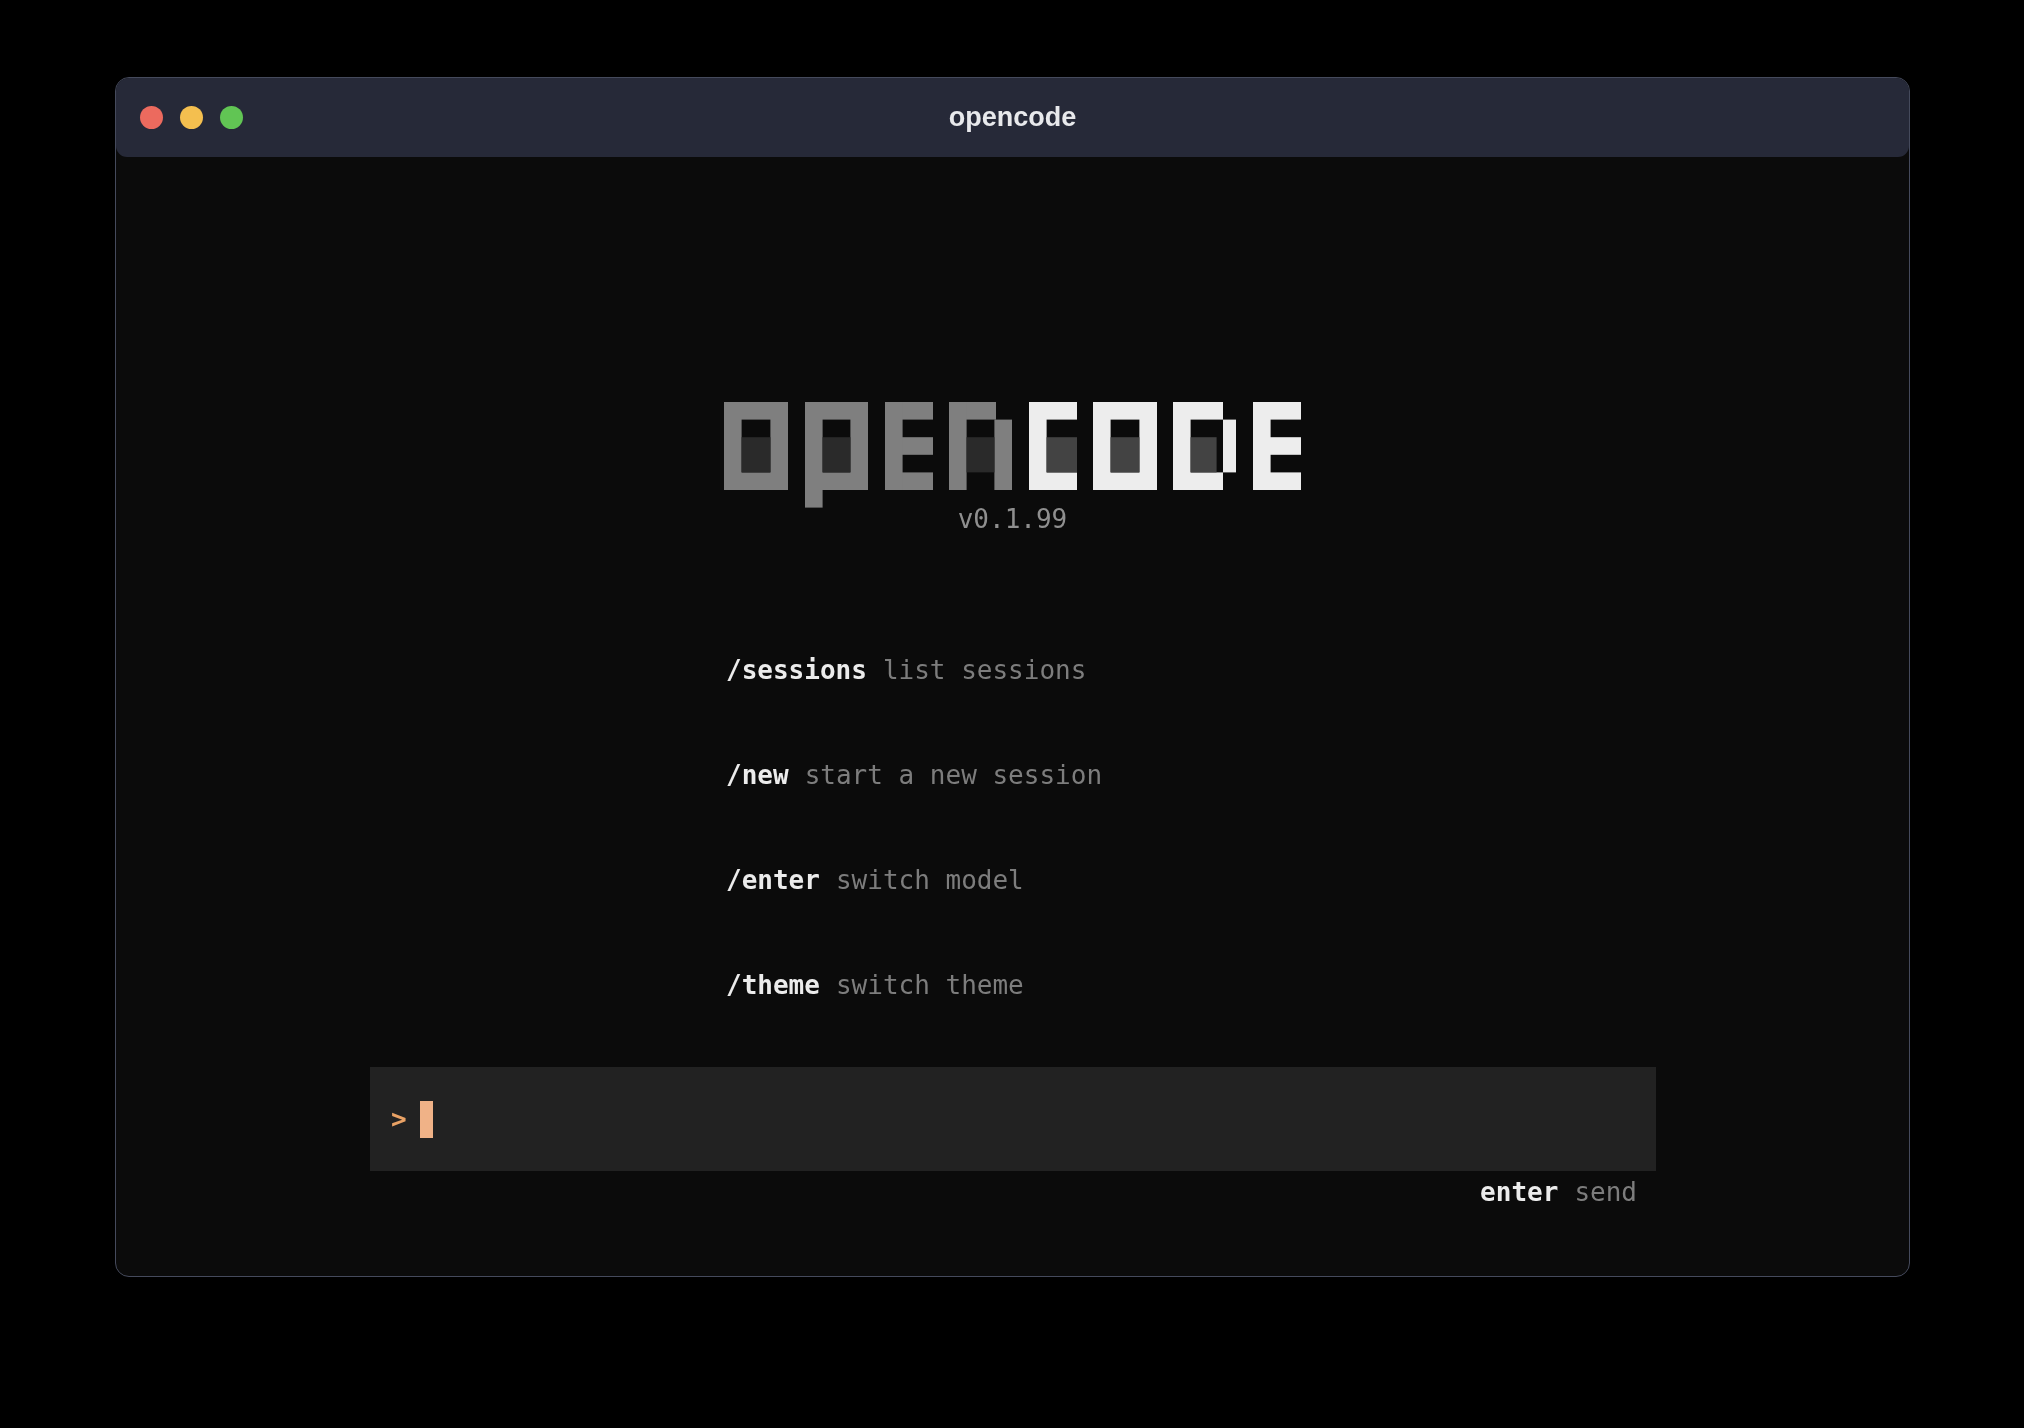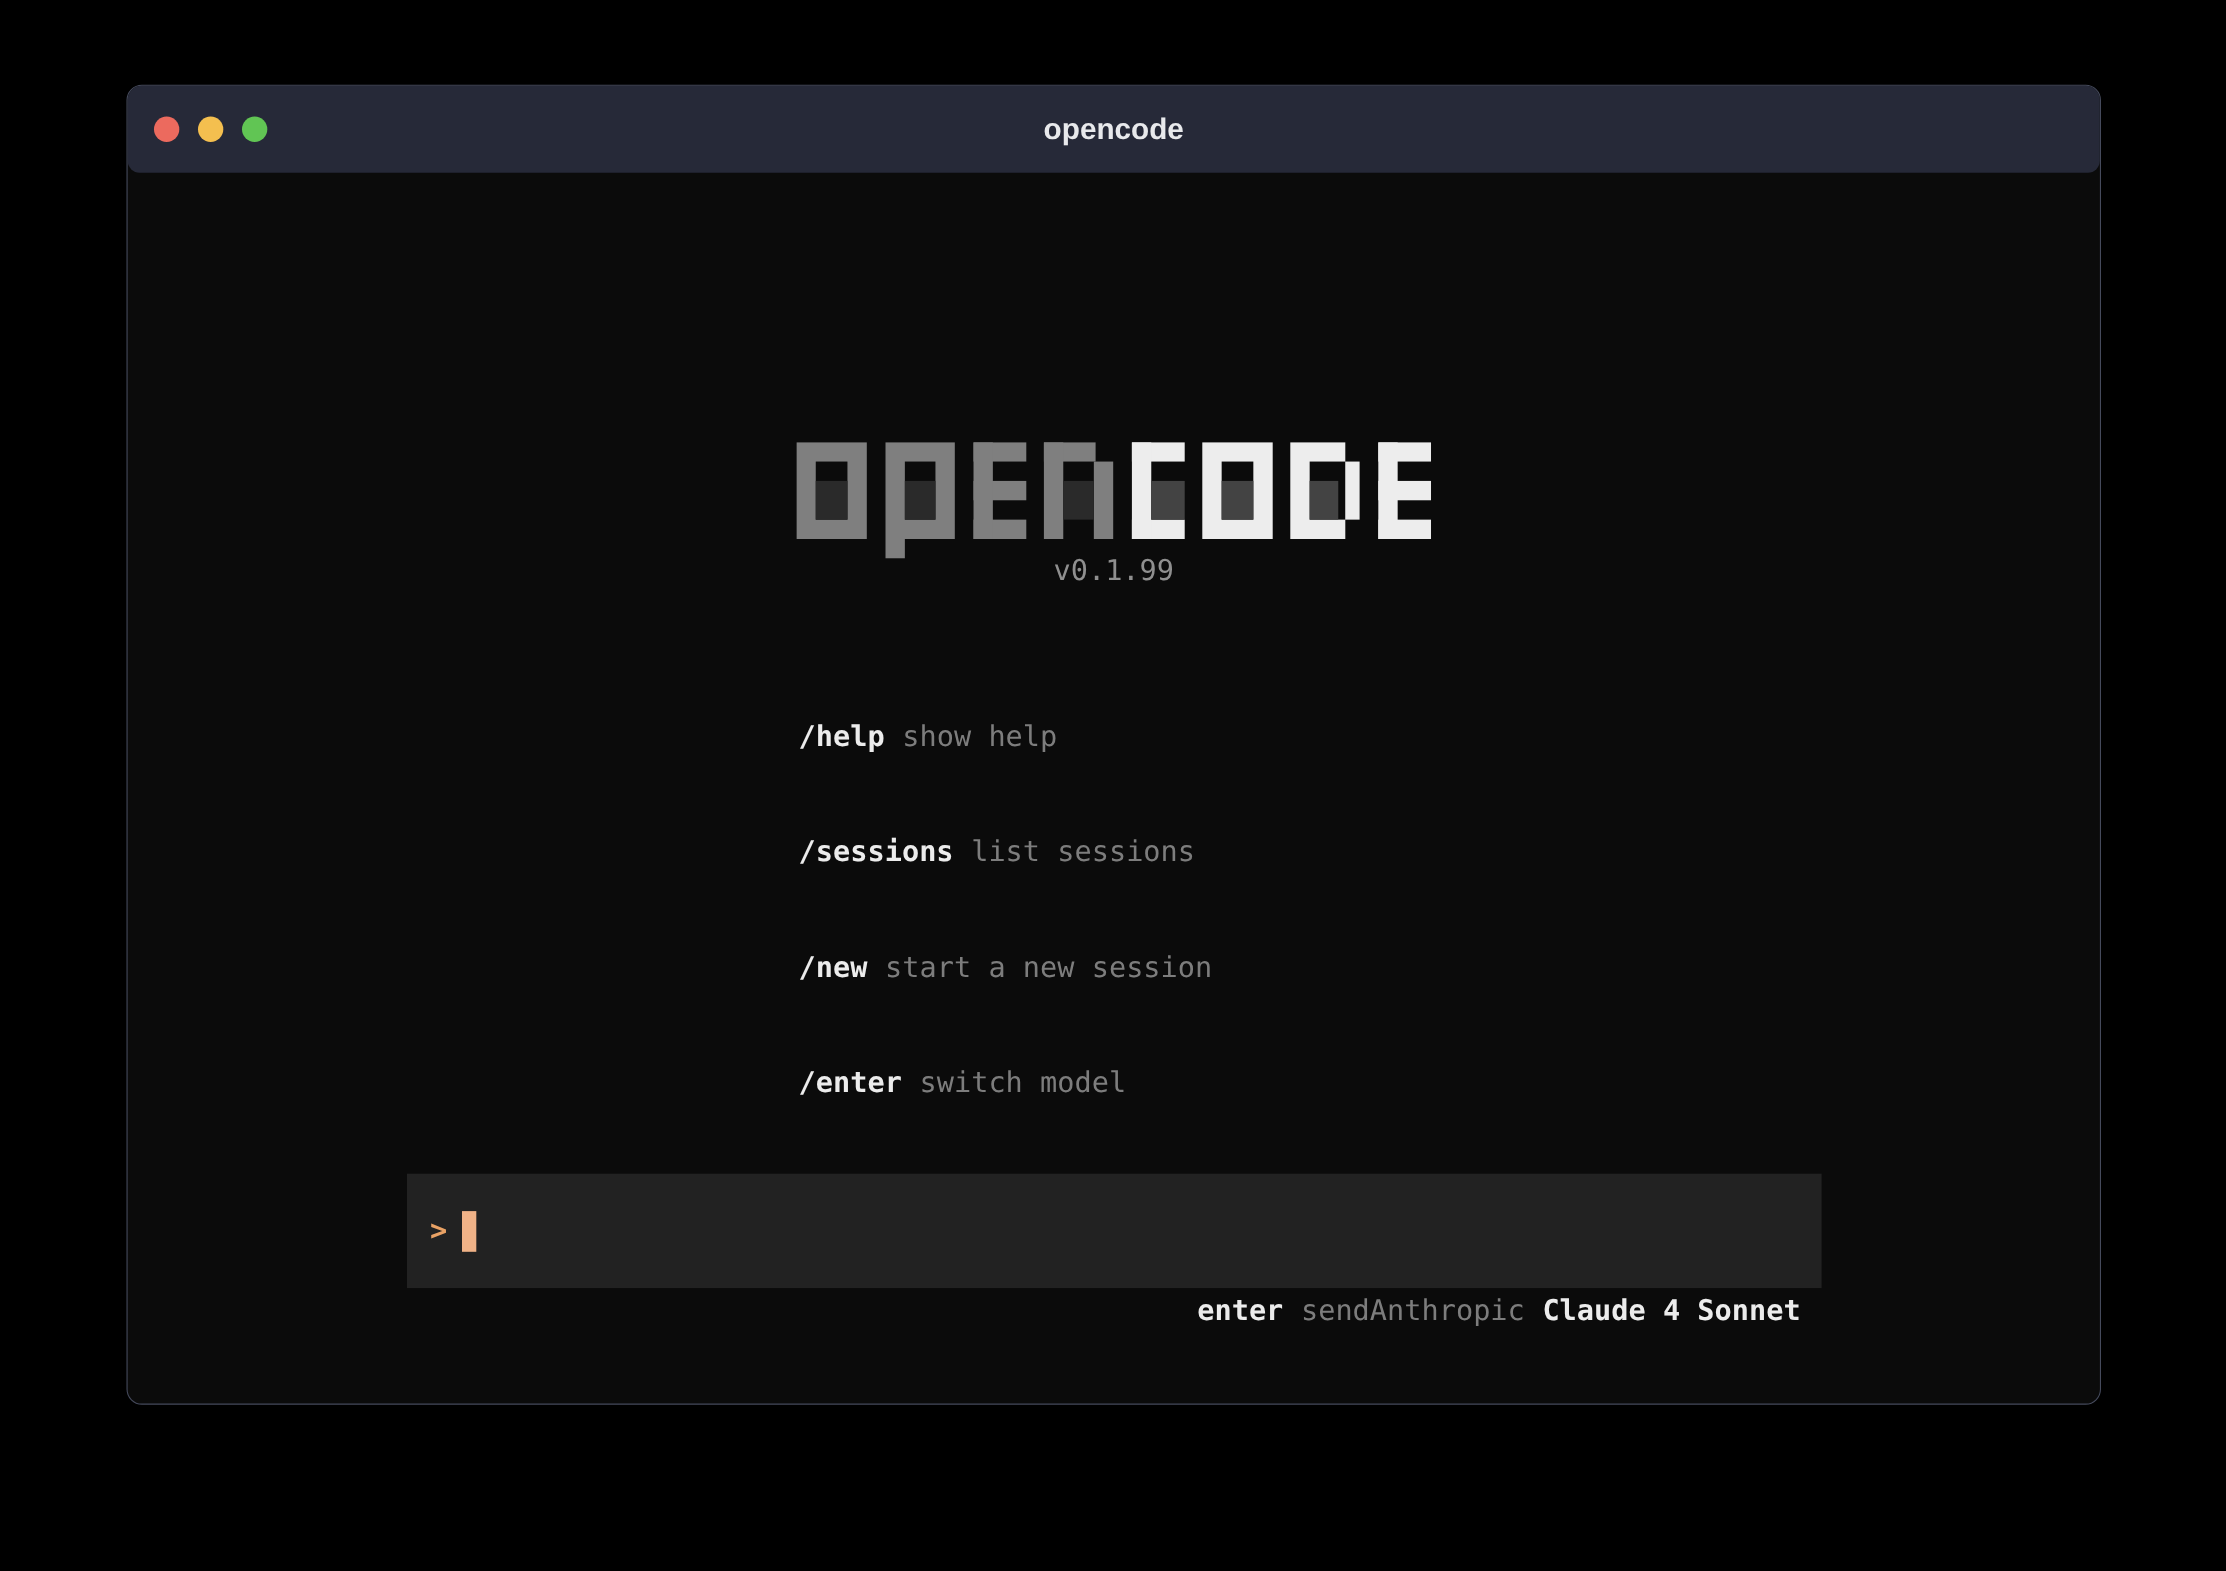--- a/index.html
+++ b/index.html
@@ -136,35 +136,31 @@
 
       <rect x="529" y="0" width="48" height="17.6" fill="var(--logo_white)"></rect>
       <rect x="529" y="35.2" width="48" height="17.6" fill="var(--logo_white)"></rect>
       <rect x="529" y="70.4" width="48" height="17.6" fill="var(--logo_white)"></rect>
       <rect x="529" y="0" width="17.6" height="88" fill="var(--logo_white)"></rect>
     </svg>
 
     <div class="version">v0.1.99</div>
 
     <div class="commands">
-      <div class="cmd-row"><span class="cmd">/help</span><span class="desc">show help</span></div>
       <div class="cmd-row"><span class="cmd">/sessions</span><span class="desc">list sessions</span></div>
       <div class="cmd-row"><span class="cmd">/new</span><span class="desc">start a new session</span></div>
       <div class="cmd-row"><span class="cmd">/enter</span><span class="desc">switch model</span></div>
       <div class="cmd-row"><span class="cmd">/theme</span><span class="desc">switch theme</span></div>
     </div>
 
     <div class="input-box">
       <span class="prompt">&gt;</span>
       <span class="cursor"></span>
     </div>
 
     <div class="statusbar">
       <div class="left">
         <span class="key">enter</span><span class="action">send</span>
       </div>
-      <div class="right">
-        <span class="provider">Anthropic</span><span class="model">Claude 4 Sonnet</span>
-      </div>
     </div>
 
   </div>
 </div>
 
 </body></html>

